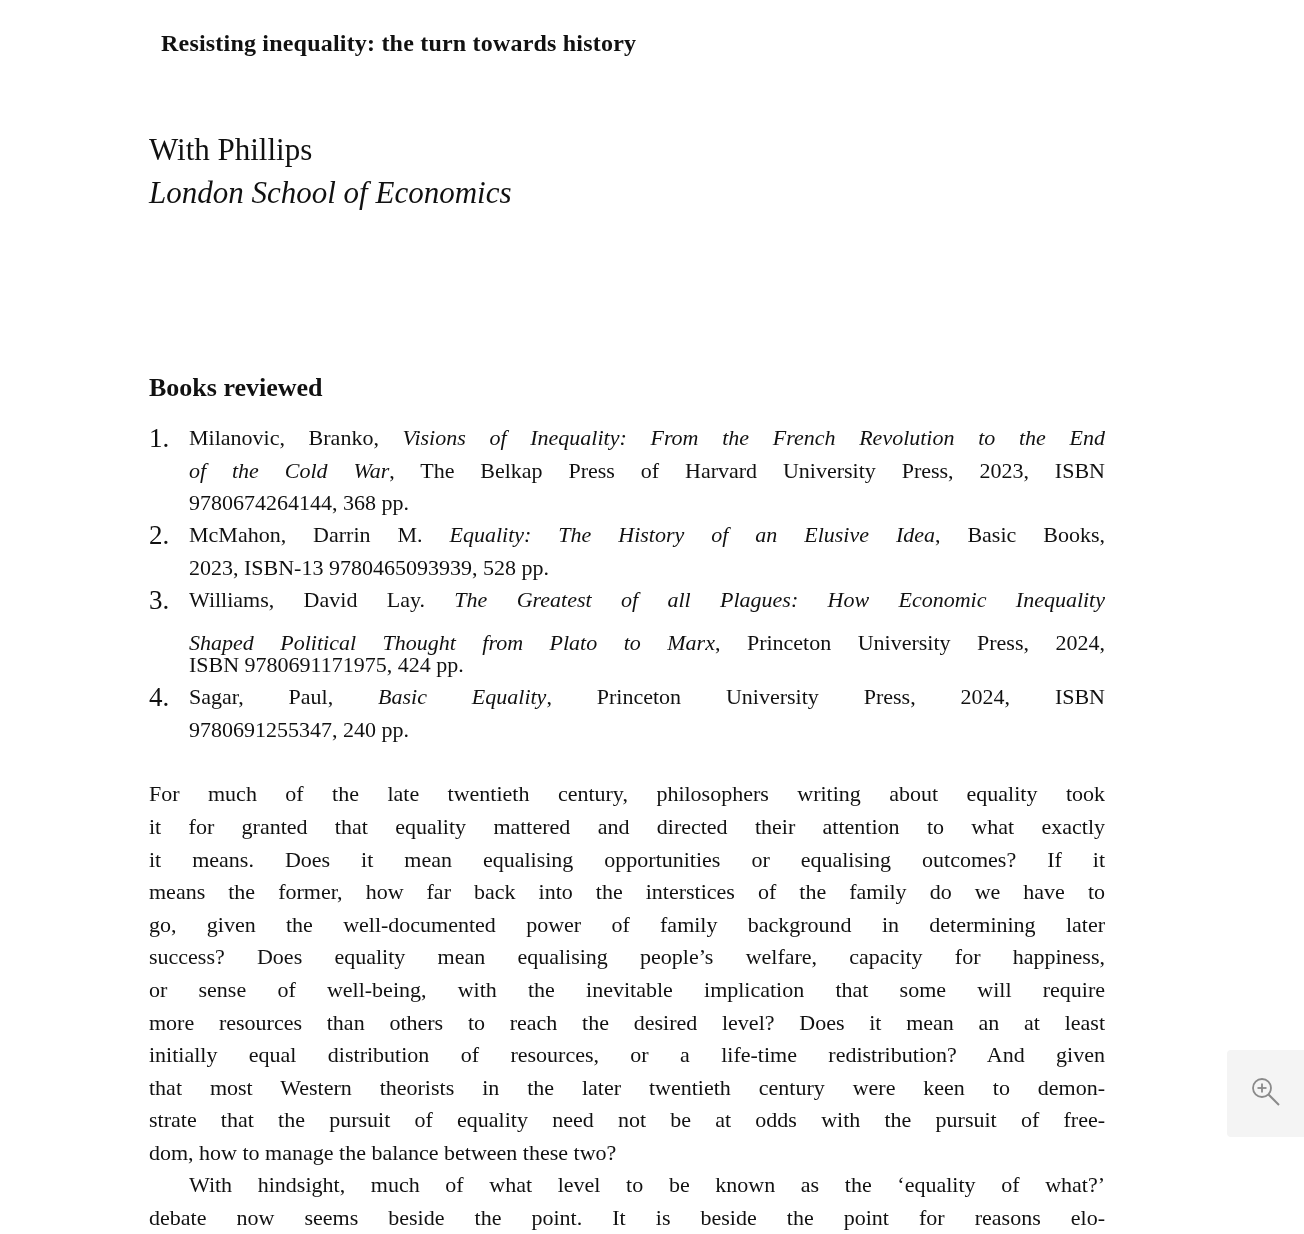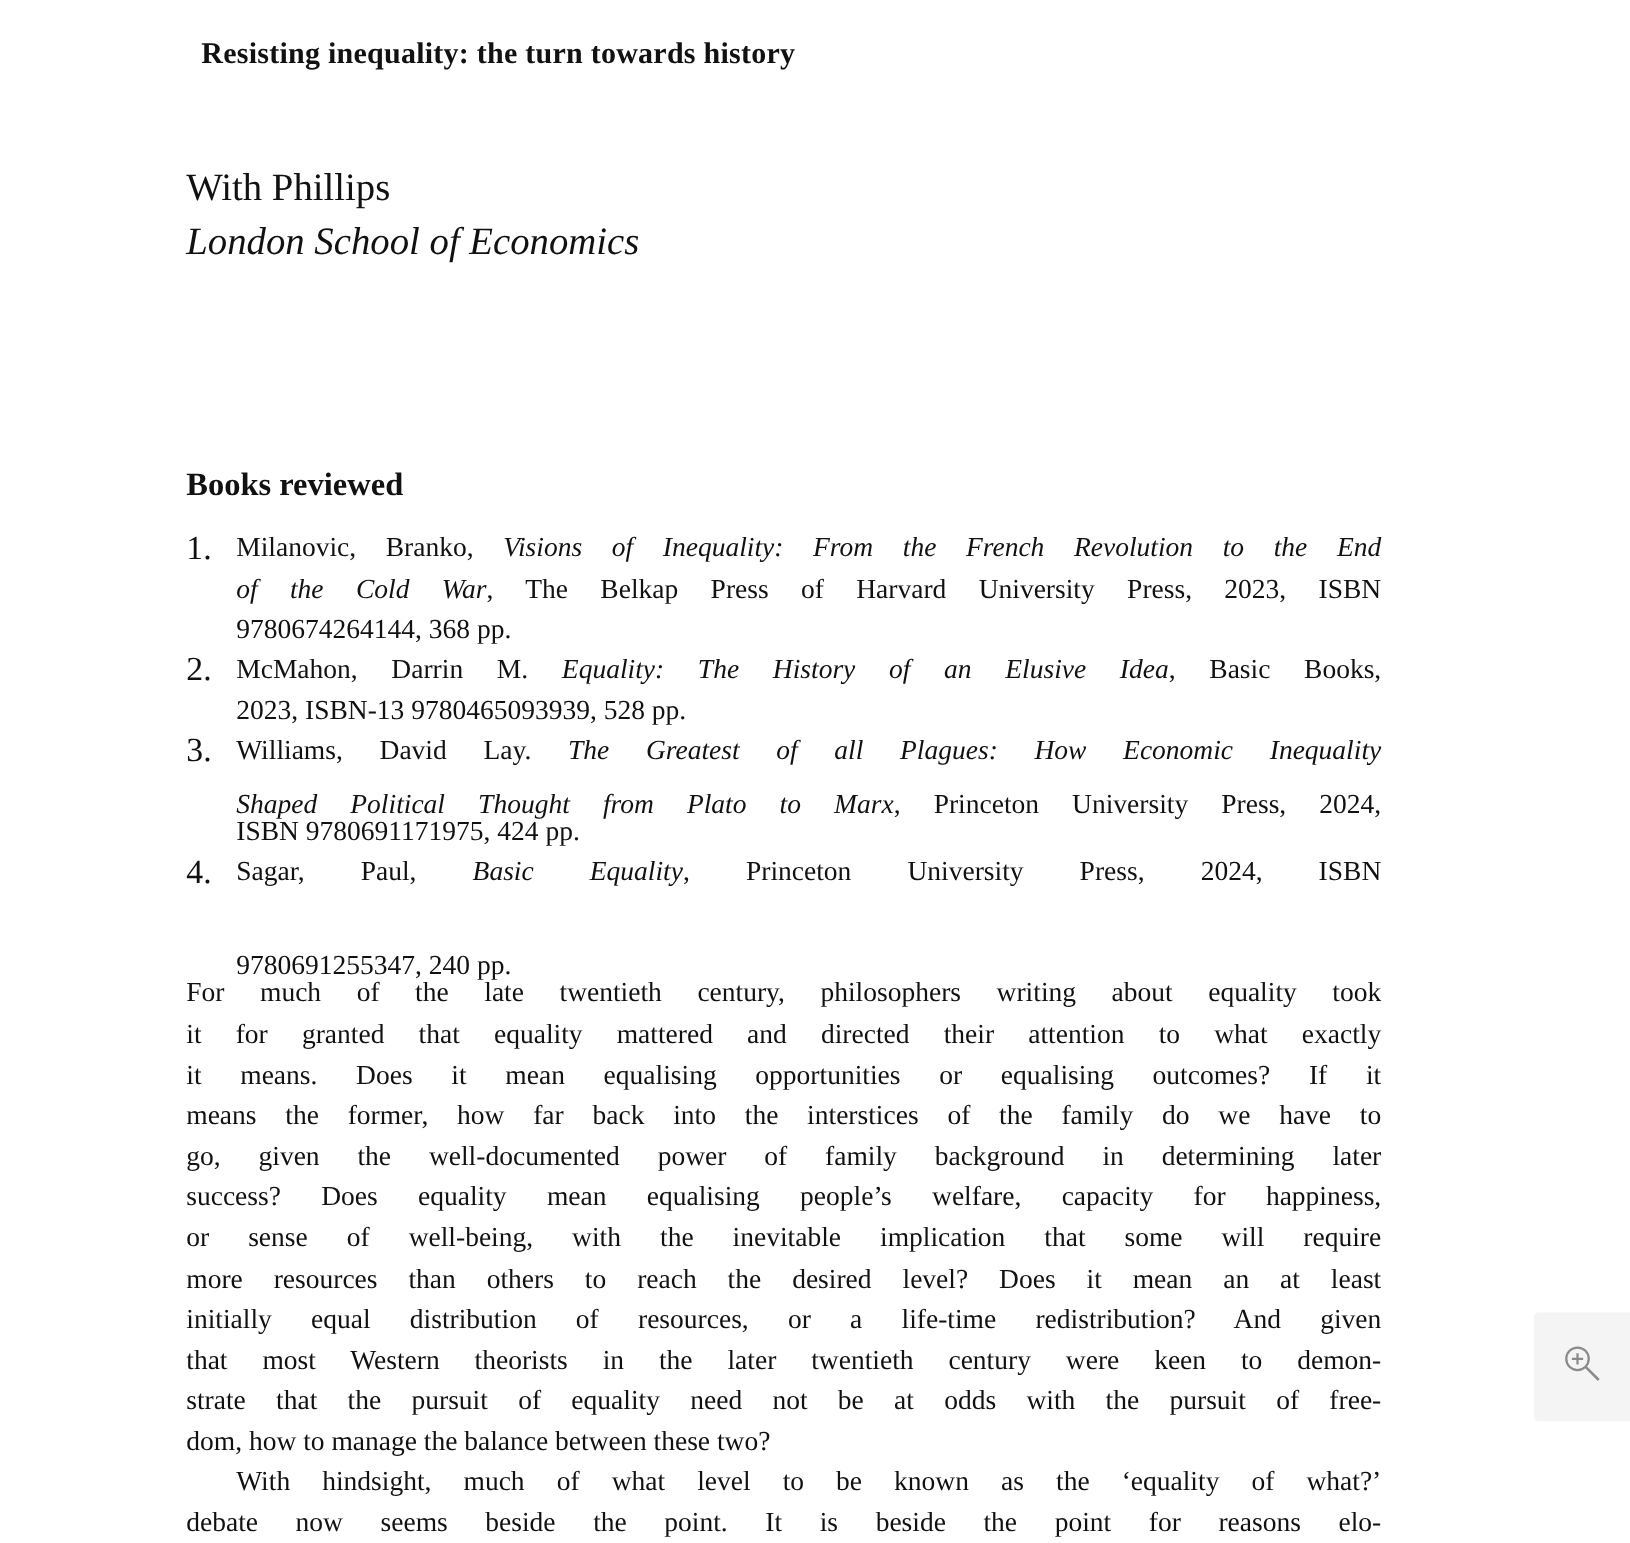--- a/index.html
+++ b/index.html
@@ -115,21 +115,21 @@
     <div>
       <span class="num" style="top:584px;">3.</span>
       <div class="line justify" style="left:40px; width:916px; top:584px;"><span>Williams, David Lay. </span><span class="it">The Greatest of all Plagues: How Economic Inequality</span></div>
       <div class="line justify" style="left:40px; width:916px; top:616px;margin-top:11px;"><span class="it">Shaped Political Thought from Plato to Marx</span><span>, Princeton University Press, 2024,</span></div>
       <div class="line" style="left:40px; top:649px;"><span>ISBN 9780691171975, 424 pp.</span></div>
     </div>
 
     <div>
       <span class="num" style="top:681px;">4.</span>
       <div class="line justify" style="left:40px; width:916px; top:681px;"><span>Sagar, Paul, </span><span class="it">Basic Equality</span><span>, Princeton University Press, 2024, ISBN</span></div>
-      <div class="line" style="left:40px; top:756px;"><span>9780691255347, 240 pp.</span></div>
+      <div class="line" style="left:40px; top:714px;"><span>9780691255347, 240 pp.</span></div>
     </div>
   </div>
 
   <div>
     <div class="line justify" style="left:0; width:956px; top:778px;">For much of the late twentieth century, philosophers writing about equality took</div>
     <div class="line justify" style="left:0; width:956px; top:811px;">it for granted that equality mattered and directed their attention to what exactly</div>
     <div class="line justify" style="left:0; width:956px; top:844px;">it means. Does it mean equalising opportunities or equalising outcomes? If it</div>
     <div class="line justify" style="left:0; width:956px; top:876px;">means the former, how far back into the interstices of the family do we have to</div>
     <div class="line justify" style="left:0; width:956px; top:909px;">go, given the well-documented power of family background in determining later</div>
     <div class="line justify" style="left:0; width:956px; top:941px;">success? Does equality mean equalising people’s welfare, capacity for happiness,</div>

